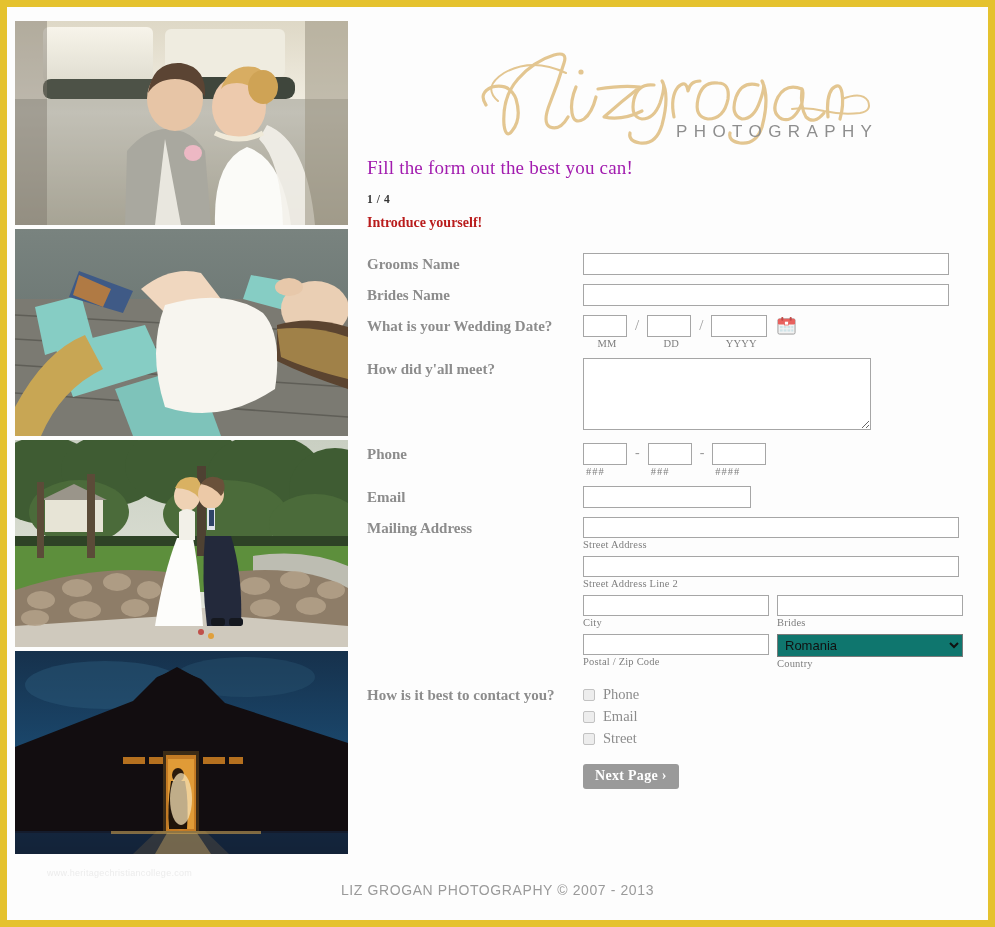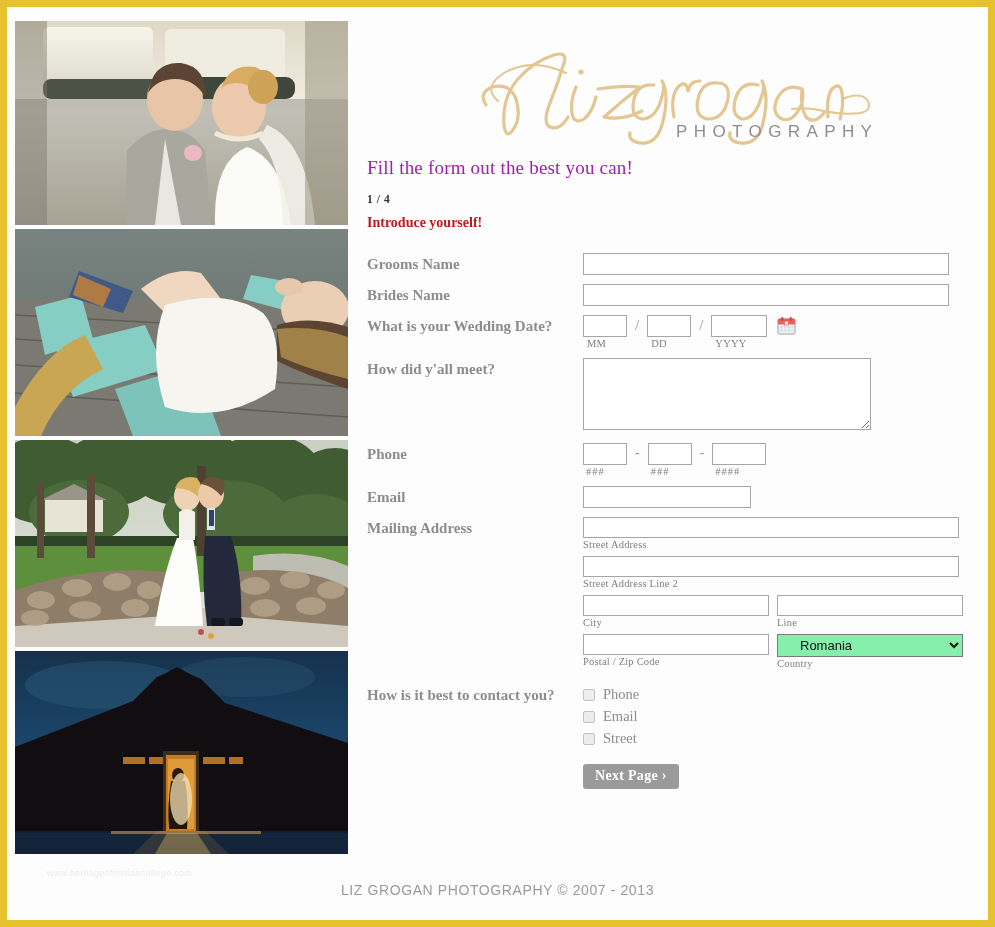--- a/index.html
+++ b/index.html
@@ -132,21 +132,21 @@
 
   .sub {
     font-family: "Liberation Serif", serif;
     font-size: 10.5px;
     color: #7e7e7e;
     letter-spacing: 0.2px;
     margin-top: 1px;
   }
 
   .date-wrap { display: flex; align-items: flex-start; }
-  .date-cell { display: flex; flex-direction: column; align-items: flex-start; }
+  .date-cell { display: flex; flex-direction: column; align-items: center; }
   .date-cell .sub { text-align: left; padding-left: 4px; }
   .slash {
     font-family: "Liberation Serif", serif;
     font-size: 15px;
     color: #9a9a9a;
     margin: 2px 8px 0 8px;
   }
   .cal-icon { margin-left: 10px; margin-top: 1px; width: 19px; height: 19px; display:block; }
 
   .phone-wrap { display: flex; align-items: flex-start; }
@@ -162,25 +162,25 @@
   .addr-grid { }
   .addr-line { margin-bottom: 6px; }
   .addr-two { display: flex; gap: 8px; margin-bottom: 6px; }
   .addr-col { display: flex; flex-direction: column; }
 
   select.country {
     box-sizing: border-box;
     width: 186px;
     height: 23px;
     border: 1px solid #7a7a7a;
-    background: #86efac;
+    background: #0f766e;
     font-family: "Liberation Sans", sans-serif;
     font-size: 13px;
     color: #111;
-    padding: 1px 18px;
+    padding: 1px 3px;
     border-radius: 0;
   }
 
   .cb-list { padding-top: 2px; }
   .cb-item { display: flex; align-items: center; margin-bottom: 5px; }
   .cb-box {
     width: 12px;
     height: 12px;
     box-sizing: border-box;
     border: 1px solid #c2c2c2;
@@ -555,21 +555,21 @@
               <div class="sub">Street Address Line 2</div>
             </div>
 
             <div class="addr-two">
               <div class="addr-col">
                 <input class="txt w-half" type="text" value="" style="">
                 <div class="sub">City</div>
               </div>
               <div class="addr-col">
                 <input class="txt w-half" type="text" value="" style="">
-                <div class="sub">Line</div>
+                <div class="sub">Brides</div>
               </div>
             </div>
 
             <div class="addr-two">
               <div class="addr-col">
                 <input class="txt w-half" type="text" value="" style="">
                 <div class="sub">Postal / Zip Code</div>
               </div>
               <div class="addr-col">
                 <select class="country">

